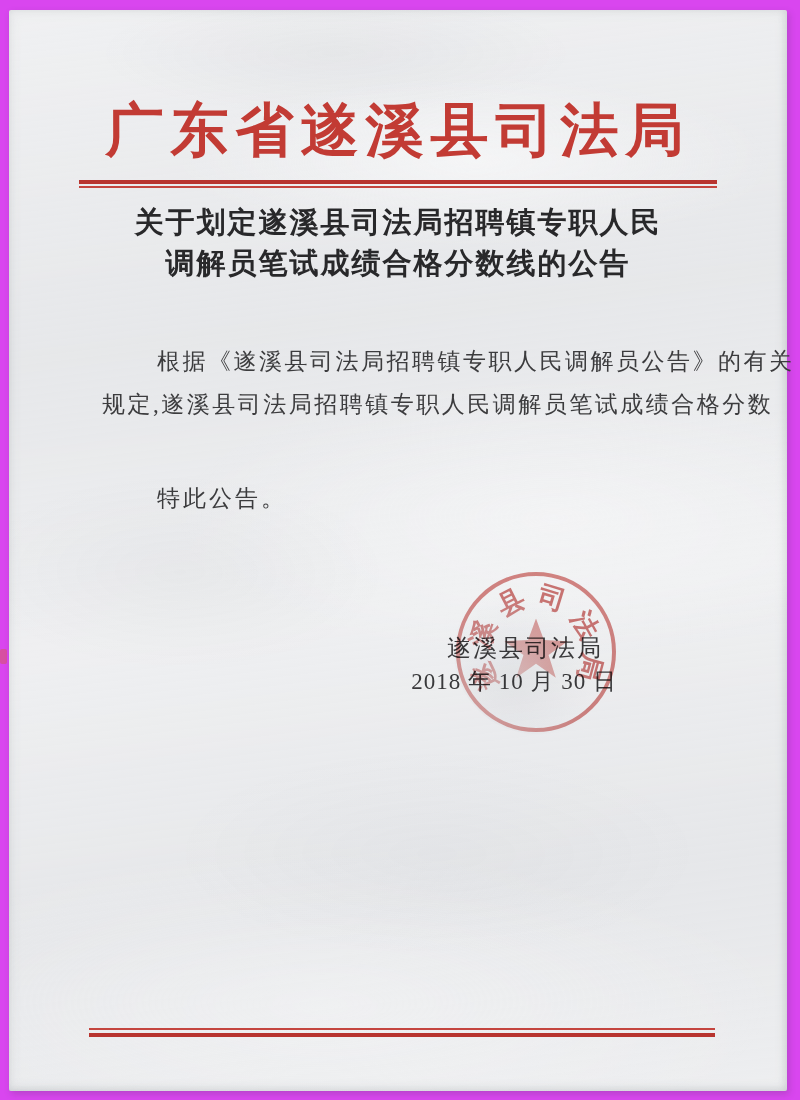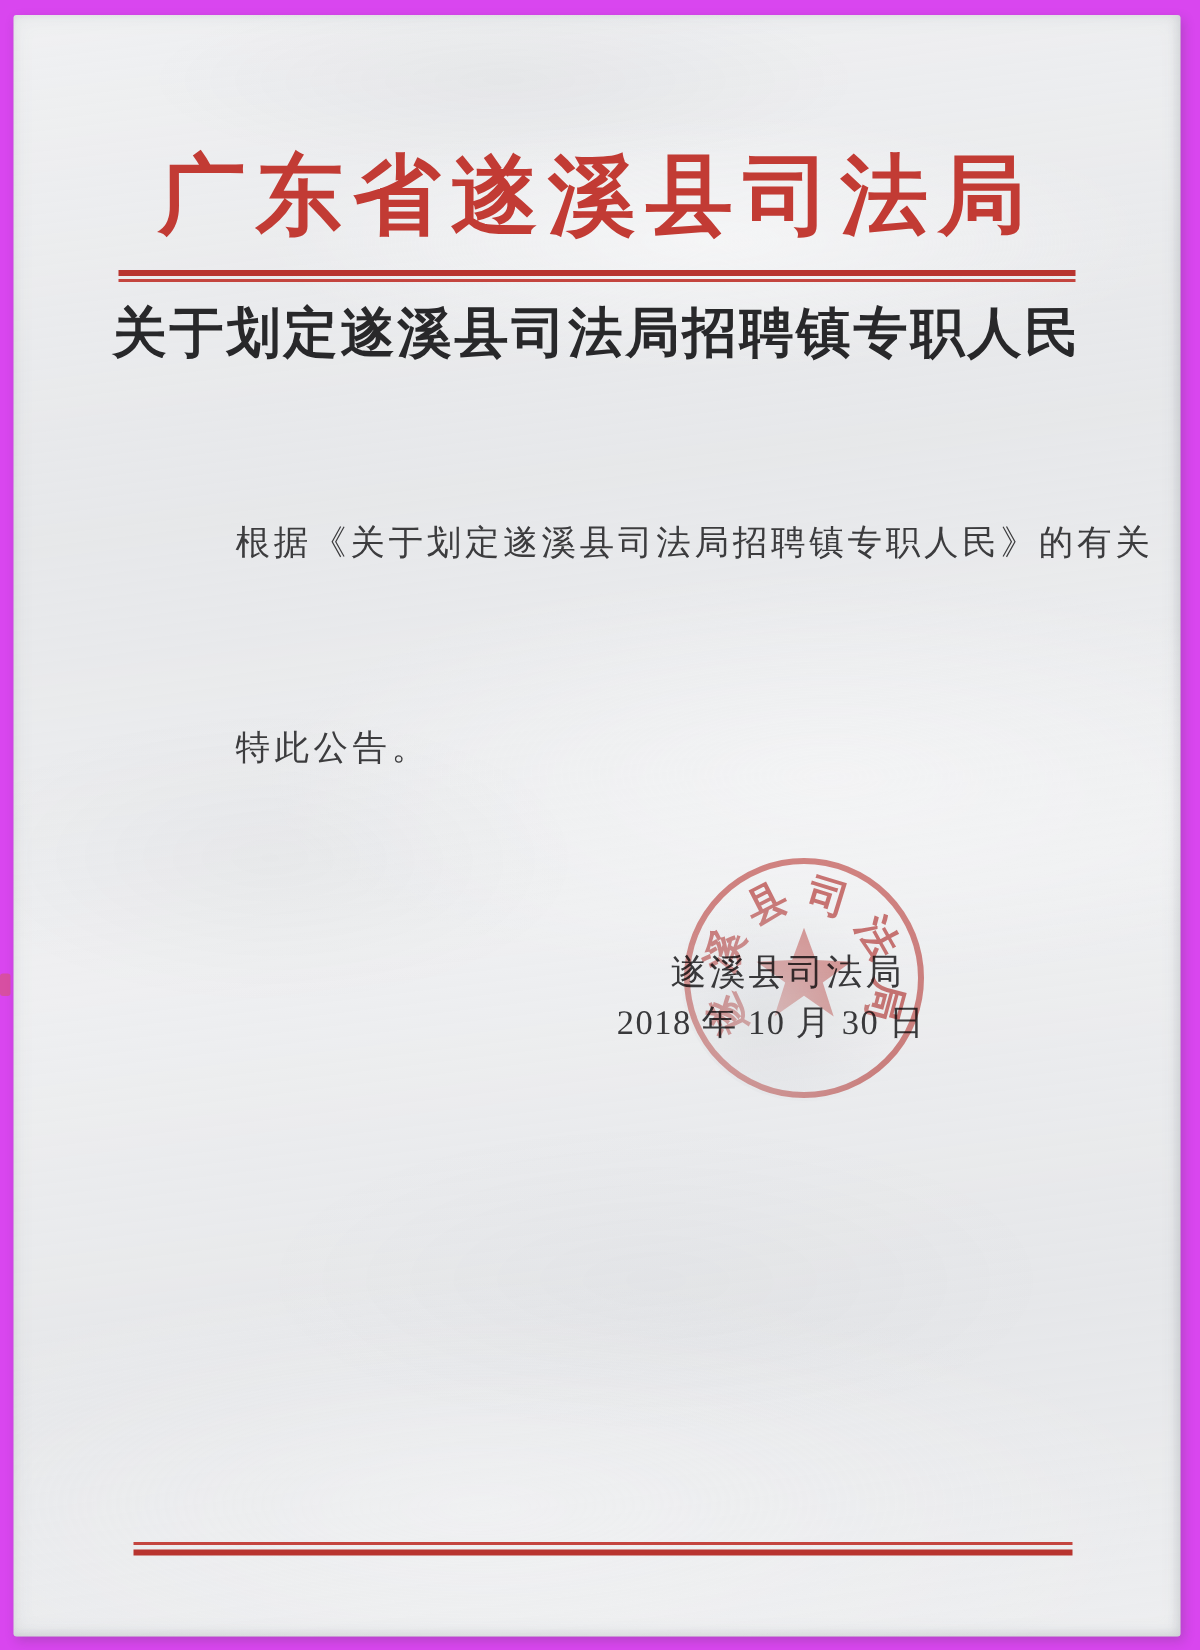--- a/index.html
+++ b/index.html
@@ -59,21 +59,21 @@
   .rule-top .rule-thick { height: 4px; background: #b8342f; }
   .rule-top .rule-thin  { height: 2px; background: #c4453f; margin-top: 2px; }
   .rule-bottom { position: absolute; top: 1018px; left: 80px; width: 626px; }
   .rule-bottom .rule-thin  { height: 2px; background: #c4453f; }
   .rule-bottom .rule-thick { height: 4px; background: #b8342f; margin-top: 3px; }
   
   .doc-title {
     position: absolute;
     top: 192px; left: 0; width: 100%;
     text-align: center;
-    font-size: 36px;
+    font-size: 29px;
     font-weight: bold;
     color: #28282a;
     line-height: 41px;
     letter-spacing: 2px;
   }
   
   .body-text {
     position: absolute;
     top: 330px; left: 93px; width: 624px;
     font-size: 23px;
@@ -167,24 +167,26 @@
 
     <div class="letterhead">广东省遂溪县司法局</div>
 
     <div class="rule-top">
       <div class="rule-thick"></div>
       <div class="rule-thin"></div>
     </div>
 
     <div class="doc-title">
       <div>关于划定遂溪县司法局招聘镇专职人民</div>
+      <div>调解员笔试成绩合格分数线的公告</div>
     </div>
 
     <div class="body-text">
-      <div class="body-line first">根据《关于划定遂溪县司法局招聘镇专职人民》的有关</div>
+      <div class="body-line first">根据《遂溪县司法局招聘镇专职人民调解员公告》的有关</div>
+      <div class="body-line">规定,遂溪县司法局招聘镇专职人民调解员笔试成绩合格分数</div>
     </div>
 
     <div class="closing">特此公告。</div>
 
     <div class="sign-org">遂溪县司法局</div>
 
     <div class="sign-date">2018 年 10 月 30 日</div>
 
     <div class="seal">
       <div class="seal-star"></div>

